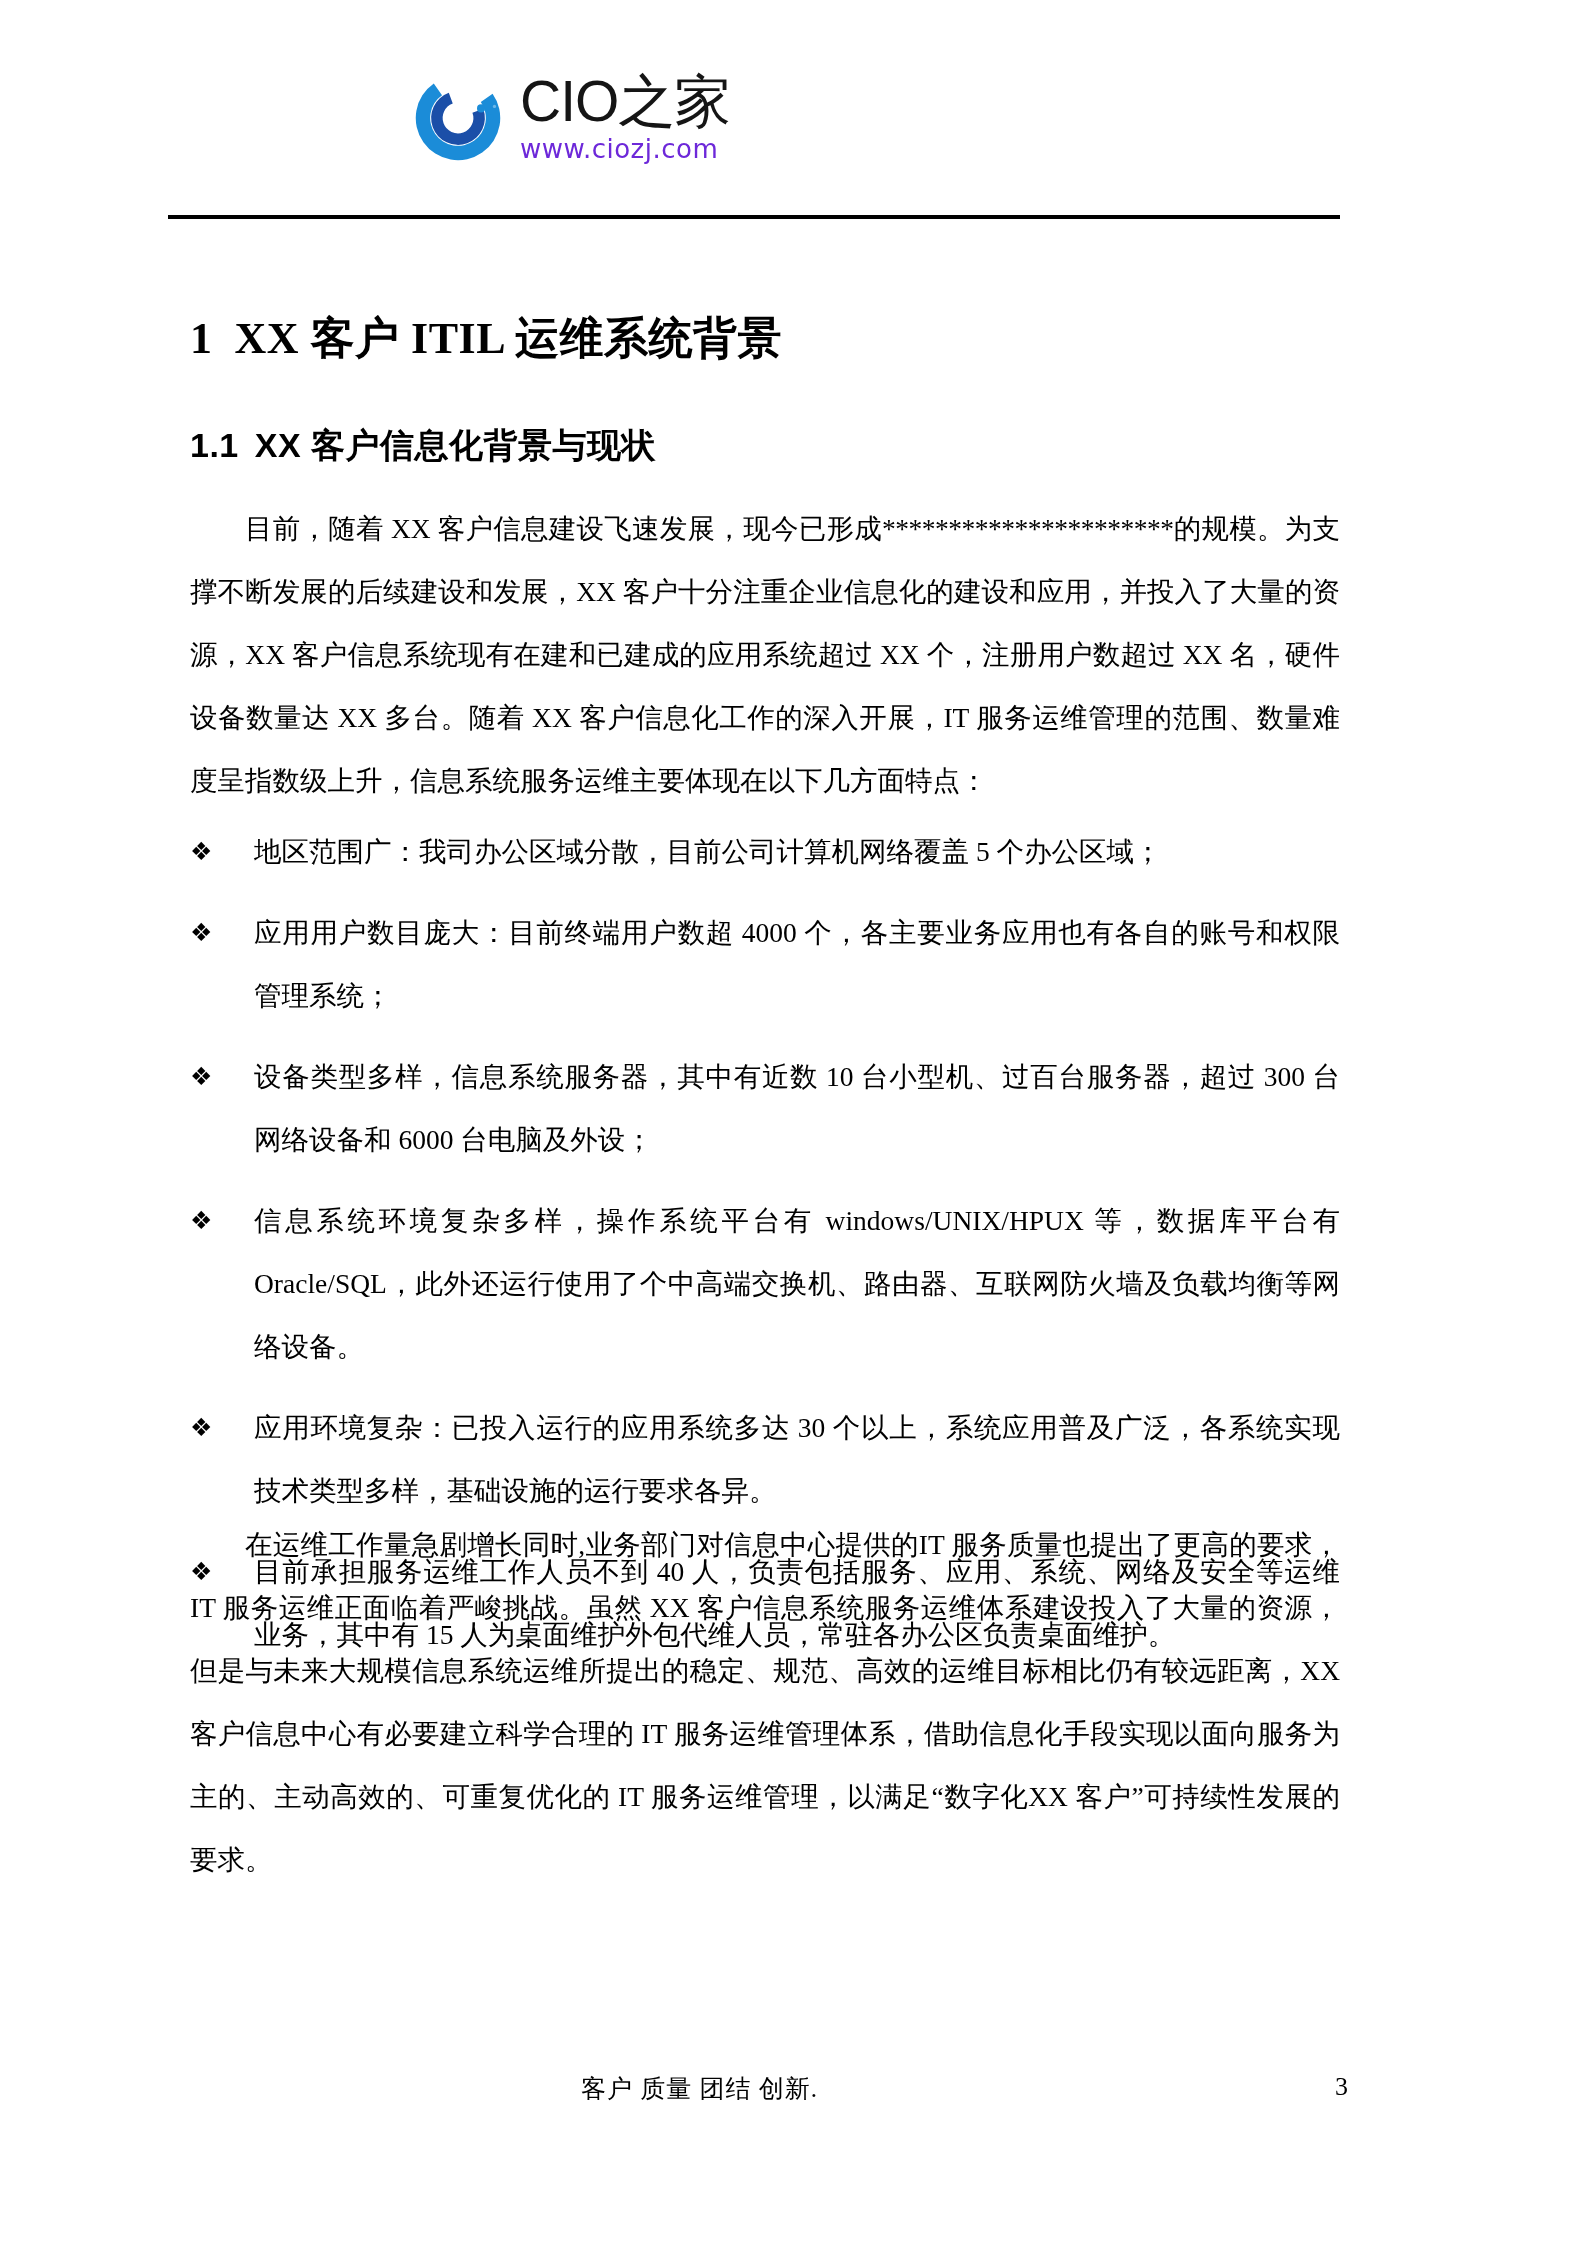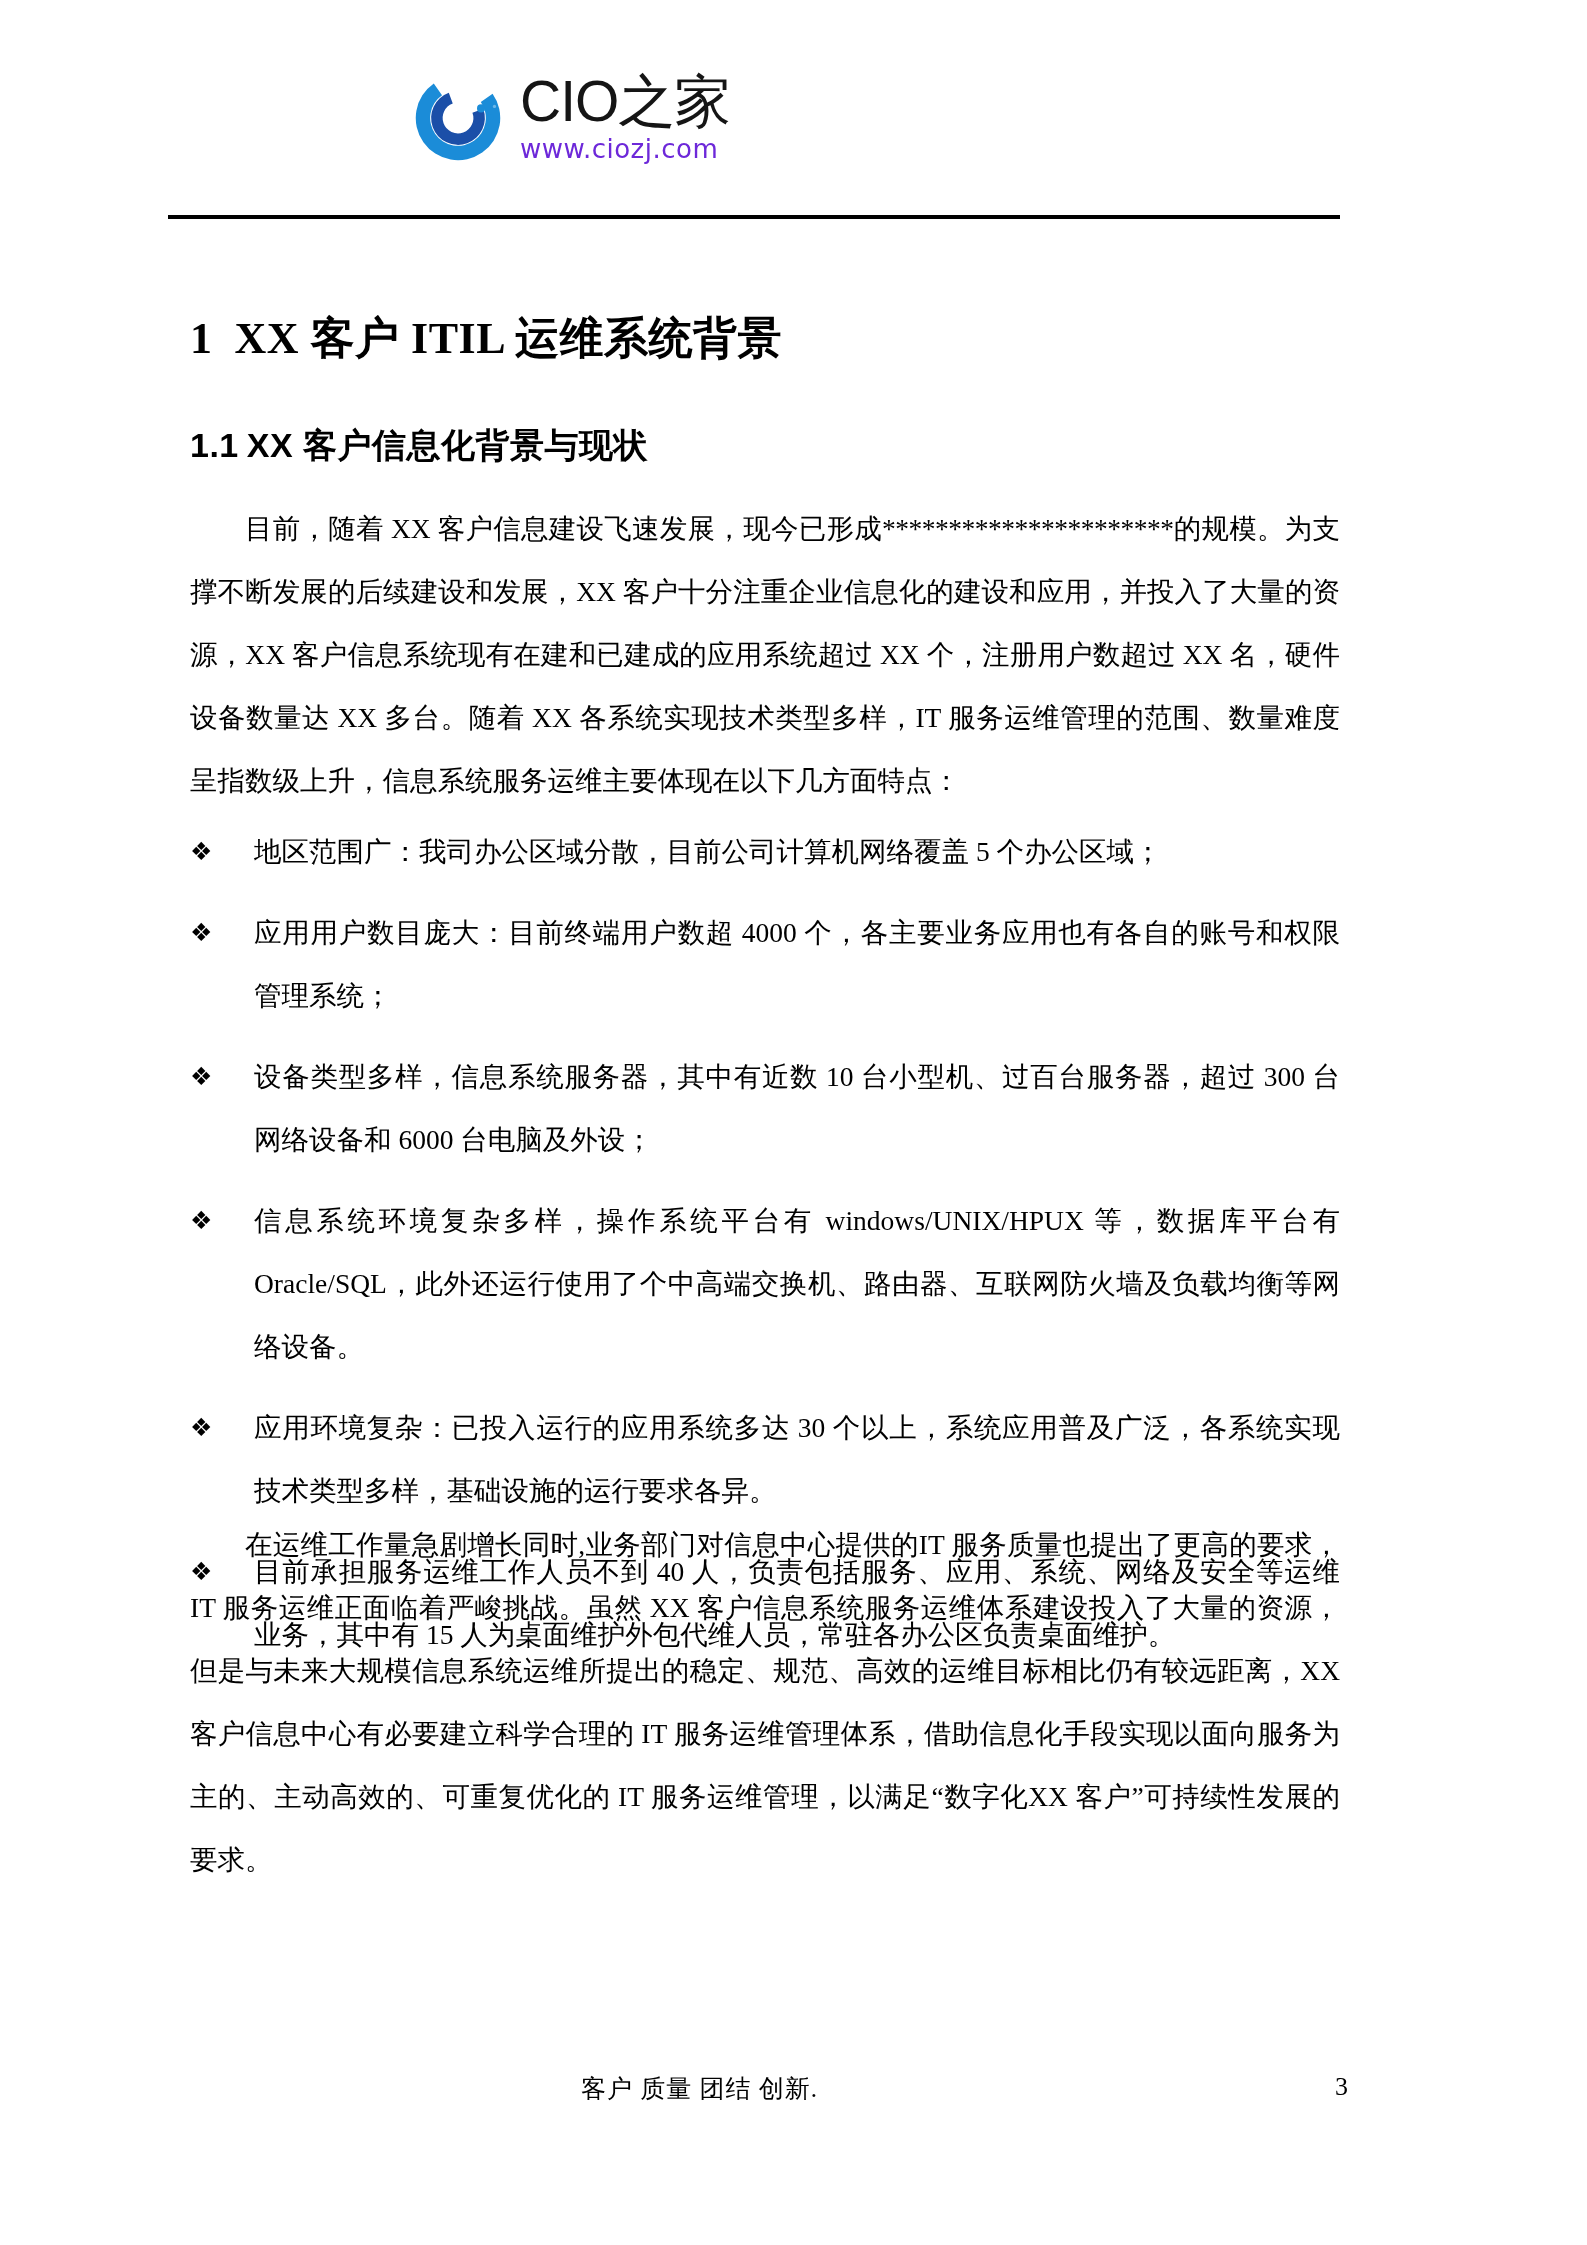--- a/index.html
+++ b/index.html
@@ -91,21 +91,21 @@
     position: absolute;
     left: 190px;
     top: 395px;
     width: 1160px;
     font-family: "Liberation Sans", "DejaVu Sans", sans-serif;
     font-weight: bold;
     font-size: 34px;
     letter-spacing: 0.5px;
     white-space: nowrap;
   }
-  .h2 .num { margin-right: 8px; text-align: right; }
+  .h2 .num { margin-right: 16px; text-align: right; }
 
   
   .body-block {
     position: absolute;
     left: 190px;
     width: 1150px;
     font-size: 27.5px;
     line-height: 63px;
     text-align: justify;
     text-justify: inter-ideograph;
@@ -201,21 +201,21 @@
 
   <h1 class="h1">
     <span class="num">1</span><span>XX 客户 ITIL 运维系统背景</span>
   </h1>
 
   <h2 class="h2">
     <span class="num">1.1</span><span>XX 客户信息化背景与现状</span>
   </h2>
 
   <div class="body-block para-intro">
-    <p><span>目前，随着 XX 客户信息建设飞速发展，现今已形成</span><span class="stars">**********************</span><span>的规模。为支撑不断发展的后续建设和发展，XX 客户十分注重企业信息化的建设和应用，并投入了大量的资源，XX 客户信息系统现有在建和已建成的应用系统超过 XX 个，注册用户数超过 XX 名，硬件设备数量达 XX 多台。随着 XX 各系统实现技术类型多样，IT 服务运维管理的范围、数量难度呈指数级上升，信息系统服务运维主要体现在以下几方面特点：</span></p>
+    <p><span>目前，随着 XX 客户信息建设飞速发展，现今已形成</span><span class="stars">**********************</span><span>的规模。为支撑不断发展的后续建设和发展，XX 客户十分注重企业信息化的建设和应用，并投入了大量的资源，XX 客户信息系统现有在建和已建成的应用系统超过 XX 个，注册用户数超过 XX 名，硬件设备数量达 XX 多台。随着 XX 客户信息化工作的深入开展，IT 服务运维管理的范围、数量难度呈指数级上升，信息系统服务运维主要体现在以下几方面特点：</span></p>
   </div>
 
   <div class="bullets">
     <div class="bullet-item">
       <span class="bullet-mark">❖</span>
       <span>地区范围广：我司办公区域分散，目前公司计算机网络覆盖 5 个办公区域；</span>
     </div>
     <div class="bullet-item">
       <span class="bullet-mark">❖</span>
       <span>应用用户数目庞大：目前终端用户数超 4000 个，各主要业务应用也有各自的账号和权限管理系统；</span>

